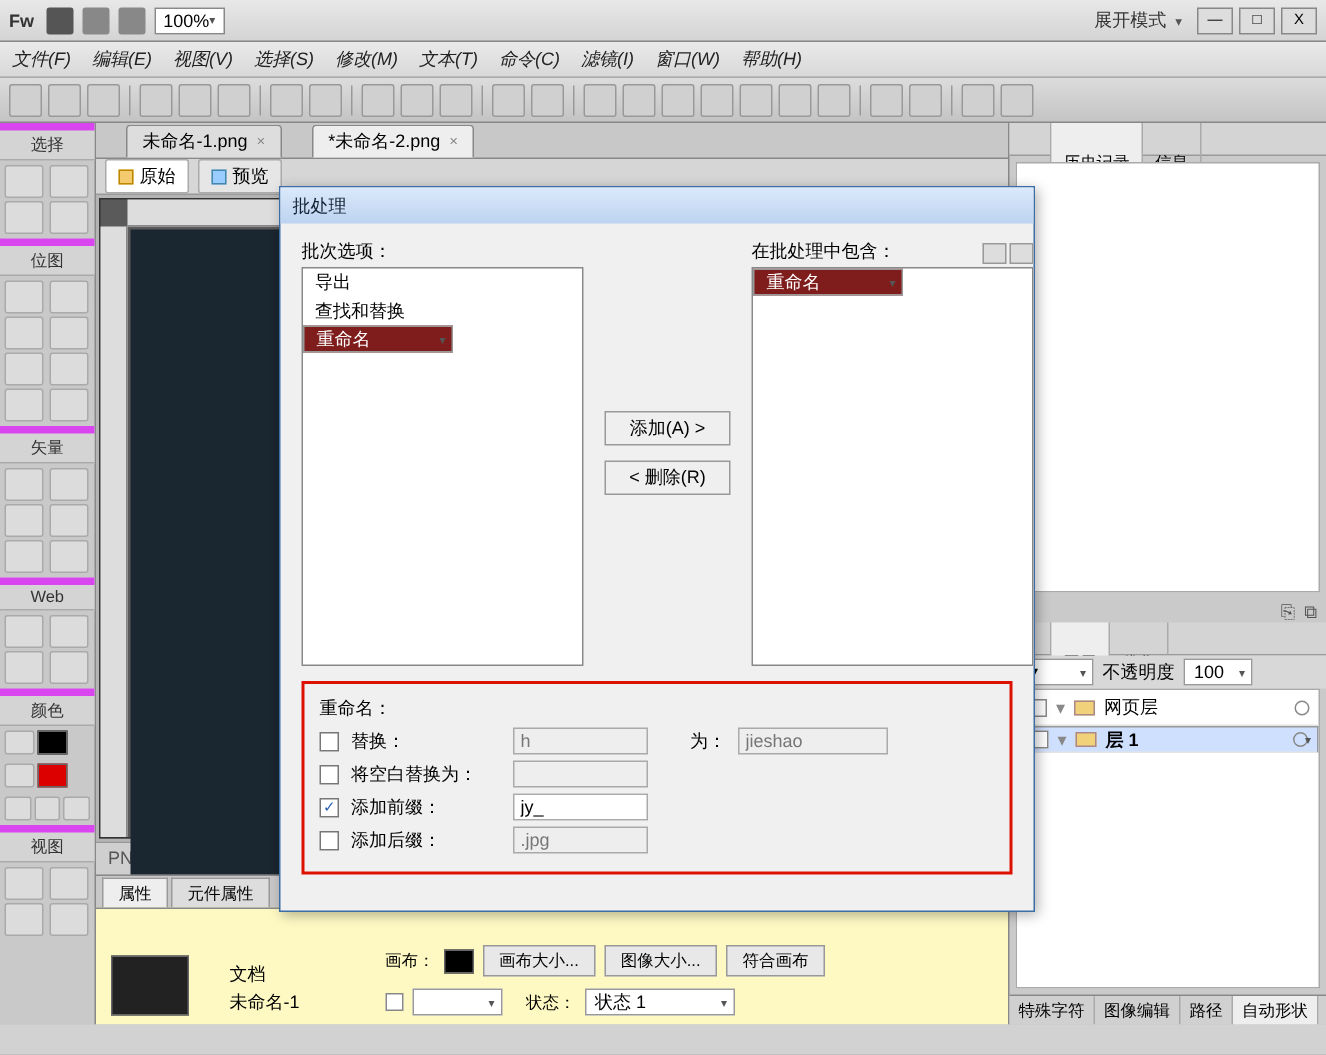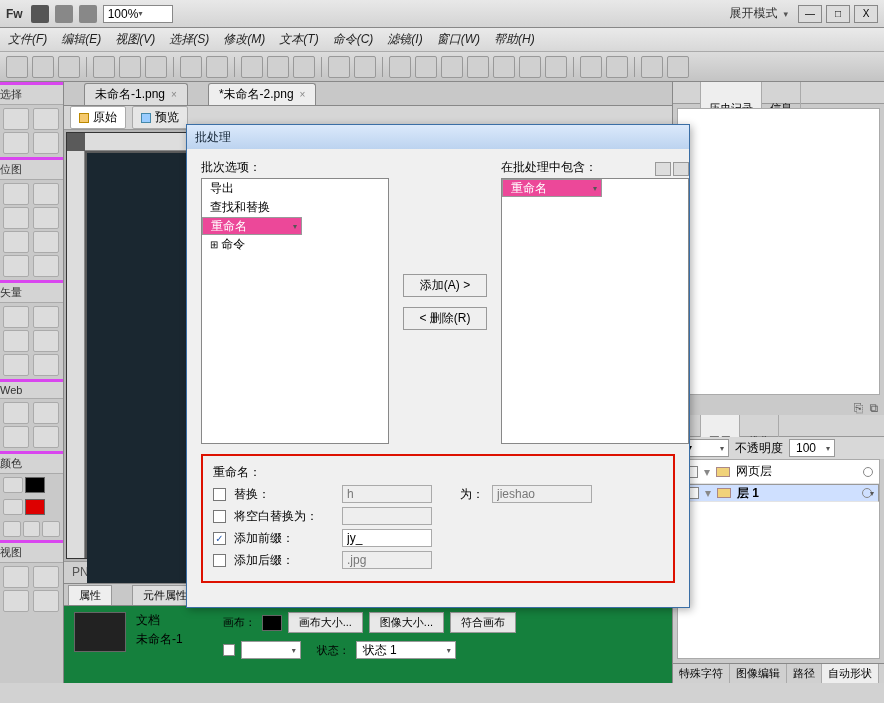--- a/index.html
+++ b/index.html
@@ -2,42 +2,42 @@
 <html><head>
 <meta charset="utf-8">
 <style>
 * { box-sizing: border-box; margin: 0; padding: 0; font-family: "Microsoft YaHei", Arial, sans-serif; font-size: 12px; }
 body { background: #c0c0c0; width: 884px; height: 703px; overflow: hidden; position: relative; }
 
 
 .titlebar { height: 28px; background: linear-gradient(#e8e8e8,#d4d4d4); display: flex; align-items: center; padding: 0 6px; border-bottom: 1px solid #888; }
 .titlebar .logo { font-weight: bold; font-size: 12px; color: #333; margin-right: 8px; }
 .titlebar .tb-ic { width: 18px; height: 18px; background: #555; margin-right: 6px; border-radius: 2px; }
-.zoom { width: 70px; height: 18px; background: #fff; border: 1px solid #888; font-size: 11px; padding: 0 4px; display: flex; align-items: center; justify-content: flex-start; }
+.zoom { width: 47px; height: 18px; background: #fff; border: 1px solid #888; font-size: 11px; padding: 0 4px; display: flex; align-items: center; justify-content: center; }
 .zoom::after { content: "▾"; font-size: 8px; color: #555; }
 .titlebar .spacer { flex: 1; }
 .mode-label { font-size: 12px; color: #333; margin-right: 6px; }
 .win-btns { display: flex; gap: 4px; }
 .win-btn { width: 24px; height: 18px; background: #ddd; border: 1px solid #888; display: flex; align-items: center; justify-content: center; font-size: 10px; }
 
 
 .menubar { height: 24px; background: linear-gradient(#eaeaea,#d8d8d8); display: flex; align-items: center; padding: 0 8px; gap: 14px; border-bottom: 1px solid #aaa; font-style: italic; }
 .menubar span { font-size: 12px; color: #222; }
 
 
 .toolbar { height: 30px; background: linear-gradient(#dcdcdc,#c4c4c4); display: flex; align-items: center; padding: 0 6px; gap: 4px; border-bottom: 1px solid #888; }
 .toolbar .tbtn { width: 22px; height: 22px; background: #d0d0d0; border: 1px solid #999; border-radius: 2px; }
 .toolbar .sep { width: 1px; height: 20px; background: #999; margin: 0 2px; }
 
 
 .body-area { display: flex; height: calc(703px - 28px - 24px - 30px - 20px); }
 
 
 .leftcol { width: 64px; background: #c9c9c9; border-right: 1px solid #888; display: flex; flex-direction: column; }
-.panel-hdr { font-size: 11px; text-align: left; padding: 2px 0; background: #d4d4d4; border-bottom: 1px solid #aaa; border-top: 3px solid #d946ef; color: #333; }
+.panel-hdr { font-size: 11px; text-align: center; padding: 2px 0; background: #d4d4d4; border-bottom: 1px solid #aaa; border-top: 5px solid #d946ef; color: #333; }
 .tool-grid { display: grid; grid-template-columns: 1fr 1fr; gap: 2px; padding: 3px; }
 .tool-ic { width: 26px; height: 22px; background: #dcdcdc; border: 1px solid #aaa; border-radius: 2px; }
 .swatch-row { display: flex; gap: 2px; padding: 3px; }
 .swatch { width: 20px; height: 16px; border: 1px solid #666; }
 
 
 .center { flex: 1; display: flex; flex-direction: column; background: #b4b4b4; position: relative; }
 .doc-tabs { height: 24px; background: #c8c8c8; display: flex; align-items: flex-end; border-bottom: 1px solid #888; }
 .doc-tab { height: 22px; padding: 0 10px; background: #ddd; border: 1px solid #888; border-bottom: none; display: flex; align-items: center; gap: 6px; font-size: 11px; margin-left: 20px; border-radius: 3px 3px 0 0; }
 .doc-tab.active { background: #eee; }
@@ -49,23 +49,23 @@
 .ruler-h { position: absolute; top: 0; left: 18px; right: 0; height: 18px; background: #ddd; border-bottom: 1px solid #888; }
 .ruler-v { position: absolute; top: 18px; left: 0; width: 18px; bottom: 0; background: #ddd; border-right: 1px solid #888; }
 .canvas { position: absolute; top: 20px; left: 20px; width: 140px; height: 430px; background: #1a2730; }
 .watermark { position: absolute; left: 280px; top: 260px; font-size: 44px; font-weight: bold; color: rgba(190,190,190,.45); letter-spacing: 2px; pointer-events: none; }
 .watermark small { display: block; font-size: 14px; color: rgba(170,170,170,.4); letter-spacing: 0; }
 
 .status-strip { height: 22px; background: #cfcfcf; display: flex; align-items: center; padding: 0 8px; border-top: 1px solid #999; font-size: 11px; color: #555; }
 
 
 .bottom-tabs { height: 22px; background: #c8c8c8; display: flex; align-items: flex-end; border-top: 1px solid #888; padding-left: 4px; }
-.bottom-tab { padding: 2px 10px; font-size: 11px; background: #ddd; border: 1px solid #999; border-bottom: none; margin-right: 20px; }
+.bottom-tab { padding: 2px 10px; font-size: 11px; background: #ddd; border: 1px solid #999; border-bottom: none; margin-right: 2px; }
 .bottom-tab.active { background: #eee; }
-.props { height: 78px; background: #15803d; border-top: 1px solid #888; display: flex; align-items: flex-start; gap: 10px; padding: 6px 10px; }
+.props { height: 78px; background: #fef9c3; border-top: 1px solid #888; display: flex; align-items: flex-end; gap: 27px; padding: 6px 10px; }
 .props .thumb { width: 52px; height: 40px; background: #222; border: 1px solid #666; }
 .props .stack { display: flex; flex-direction: column; gap: 2px; font-size: 11px; }
 .prop-btn { padding: 2px 10px; background: #e8e8e8; border: 1px solid #999; font-size: 11px; }
 .prop-lbl { font-size: 11px; }
 .color-chip { width: 20px; height: 16px; background: #000; border: 1px solid #666; display: inline-block; }
 .sel { background: #fff; border: 1px solid #999; height: 18px; padding: 0 18px 0 6px; font-size: 11px; display: inline-flex; align-items: center; position: relative; min-width: 100px; }
 .sel::after { content: "▾"; position: absolute; right: 4px; font-size: 8px; color: #555; }
 
 
 .rightcol { width: 212px; background: #cacaca; border-left: 1px solid #888; display: flex; flex-direction: column; }
@@ -87,21 +87,21 @@
 .footerbar { height: 20px; background: #d2d2d2; position: absolute; bottom: 0; left: 0; right: 0; }
 
 
 .dialog { position: absolute; left: 186px; top: 124px; width: 504px; height: 484px; background: #f0f0f0; border: 1px solid #3a6ea5; box-shadow: 2px 2px 8px rgba(0,0,0,.3); z-index: 50; }
 .dlg-title { height: 24px; background: linear-gradient(#dbe9fb,#bcd3ef); padding: 0 8px; display: flex; align-items: center; font-size: 12px; color: #123; }
 .dlg-body { padding: 10px 14px; }
 .dlg-row { display: flex; gap: 14px; }
 .dlg-lbl { font-size: 12px; margin-bottom: 2px; }
 .listbox { width: 188px; height: 266px; background: #fff; border: 1px solid #888; overflow: hidden; }
 .listbox .li { padding: 1px 8px; font-size: 12px; }
-.listbox .li.sel { background: #ec4899; color: #fff; }
+.listbox .li.sel { background: #7f1d1d; color: #fff; }
 .listbox .li.tree::before { content: "⊞ "; font-size: 10px; }
 .mid-btns { display: flex; flex-direction: column; gap: 10px; justify-content: center; }
 .dbtn { padding: 2px 10px; background: #efefef; border: 1px solid #999; font-size: 12px; min-width: 84px; text-align: center; }
 .right-list-hdr { display: flex; align-items: center; justify-content: space-between; }
 .tiny-btn { width: 16px; height: 14px; background: #ddd; border: 1px solid #999; }
 .redbox { border: 2px solid #d10; padding: 8px 10px; margin-top: 10px; }
 .rn-row { display: flex; align-items: center; gap: 8px; margin: 4px 0; font-size: 12px; }
 .cb { width: 13px; height: 13px; border: 1px solid #777; background: #fff; display: inline-flex; align-items: center; justify-content: center; font-size: 10px; color: #2a5db0; }
 .txt { height: 18px; border: 1px solid #aaa; background: #fff; padding: 0 4px; font-size: 12px; }
 .txt.dis { background: #eee; color: #777; }
@@ -356,21 +356,20 @@
       <span>批处理</span>
     </div>
   <div class="dlg-body">
     <div class="dlg-row">
       <div>
         <div class="dlg-lbl">批次选项：</div>
         <div class="listbox">
           <div class="li">导出</div>
           <div class="li">查找和替换</div>
           <div class="li sel">重命名</div>
-          <div class="li tree">命令</div>
         </div>
       </div>
       <div class="mid-btns">
         <button class="dbtn">添加(A) &gt;</button>
         <button class="dbtn">&lt; 删除(R)</button>
       </div>
       <div>
         <div class="right-list-hdr">
           <div class="dlg-lbl">在批处理中包含：</div>
           <div style="display:flex;gap:2px">

